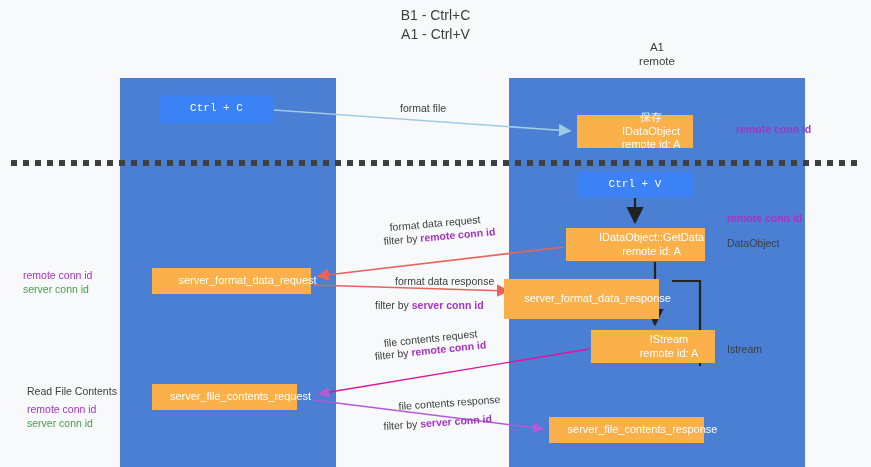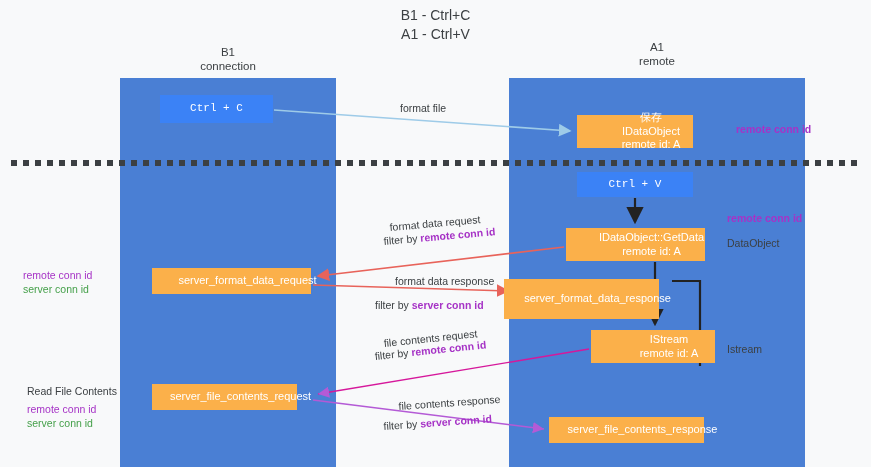--- a/index.html
+++ b/index.html
@@ -96,24 +96,20 @@
 <div id="stage">
 
   <div id="title">
     <div>B1 - Ctrl+C</div>
     <div>A1 - Ctrl+V</div>
   </div>
 
   <div class="lane" id="lane-b1"></div>
   <div class="lane" id="lane-a1"></div>
 
-  <div class="lane-header" id="hdr-b1">
-    <div>B1</div>
-    <div>connection</div>
-  </div>
   <div class="lane-header" id="hdr-a1">
     <div>A1</div>
     <div>remote</div>
   </div>
 
   <svg id="edges" viewBox="0 0 871 467">
     <defs>
       <marker id="ah-blue" markerWidth="8" markerHeight="8" refX="7" refY="4" orient="auto">
         <path d="M0,0 L8,4 L0,8 z" fill="#9ecbe8"></path>
       </marker>

